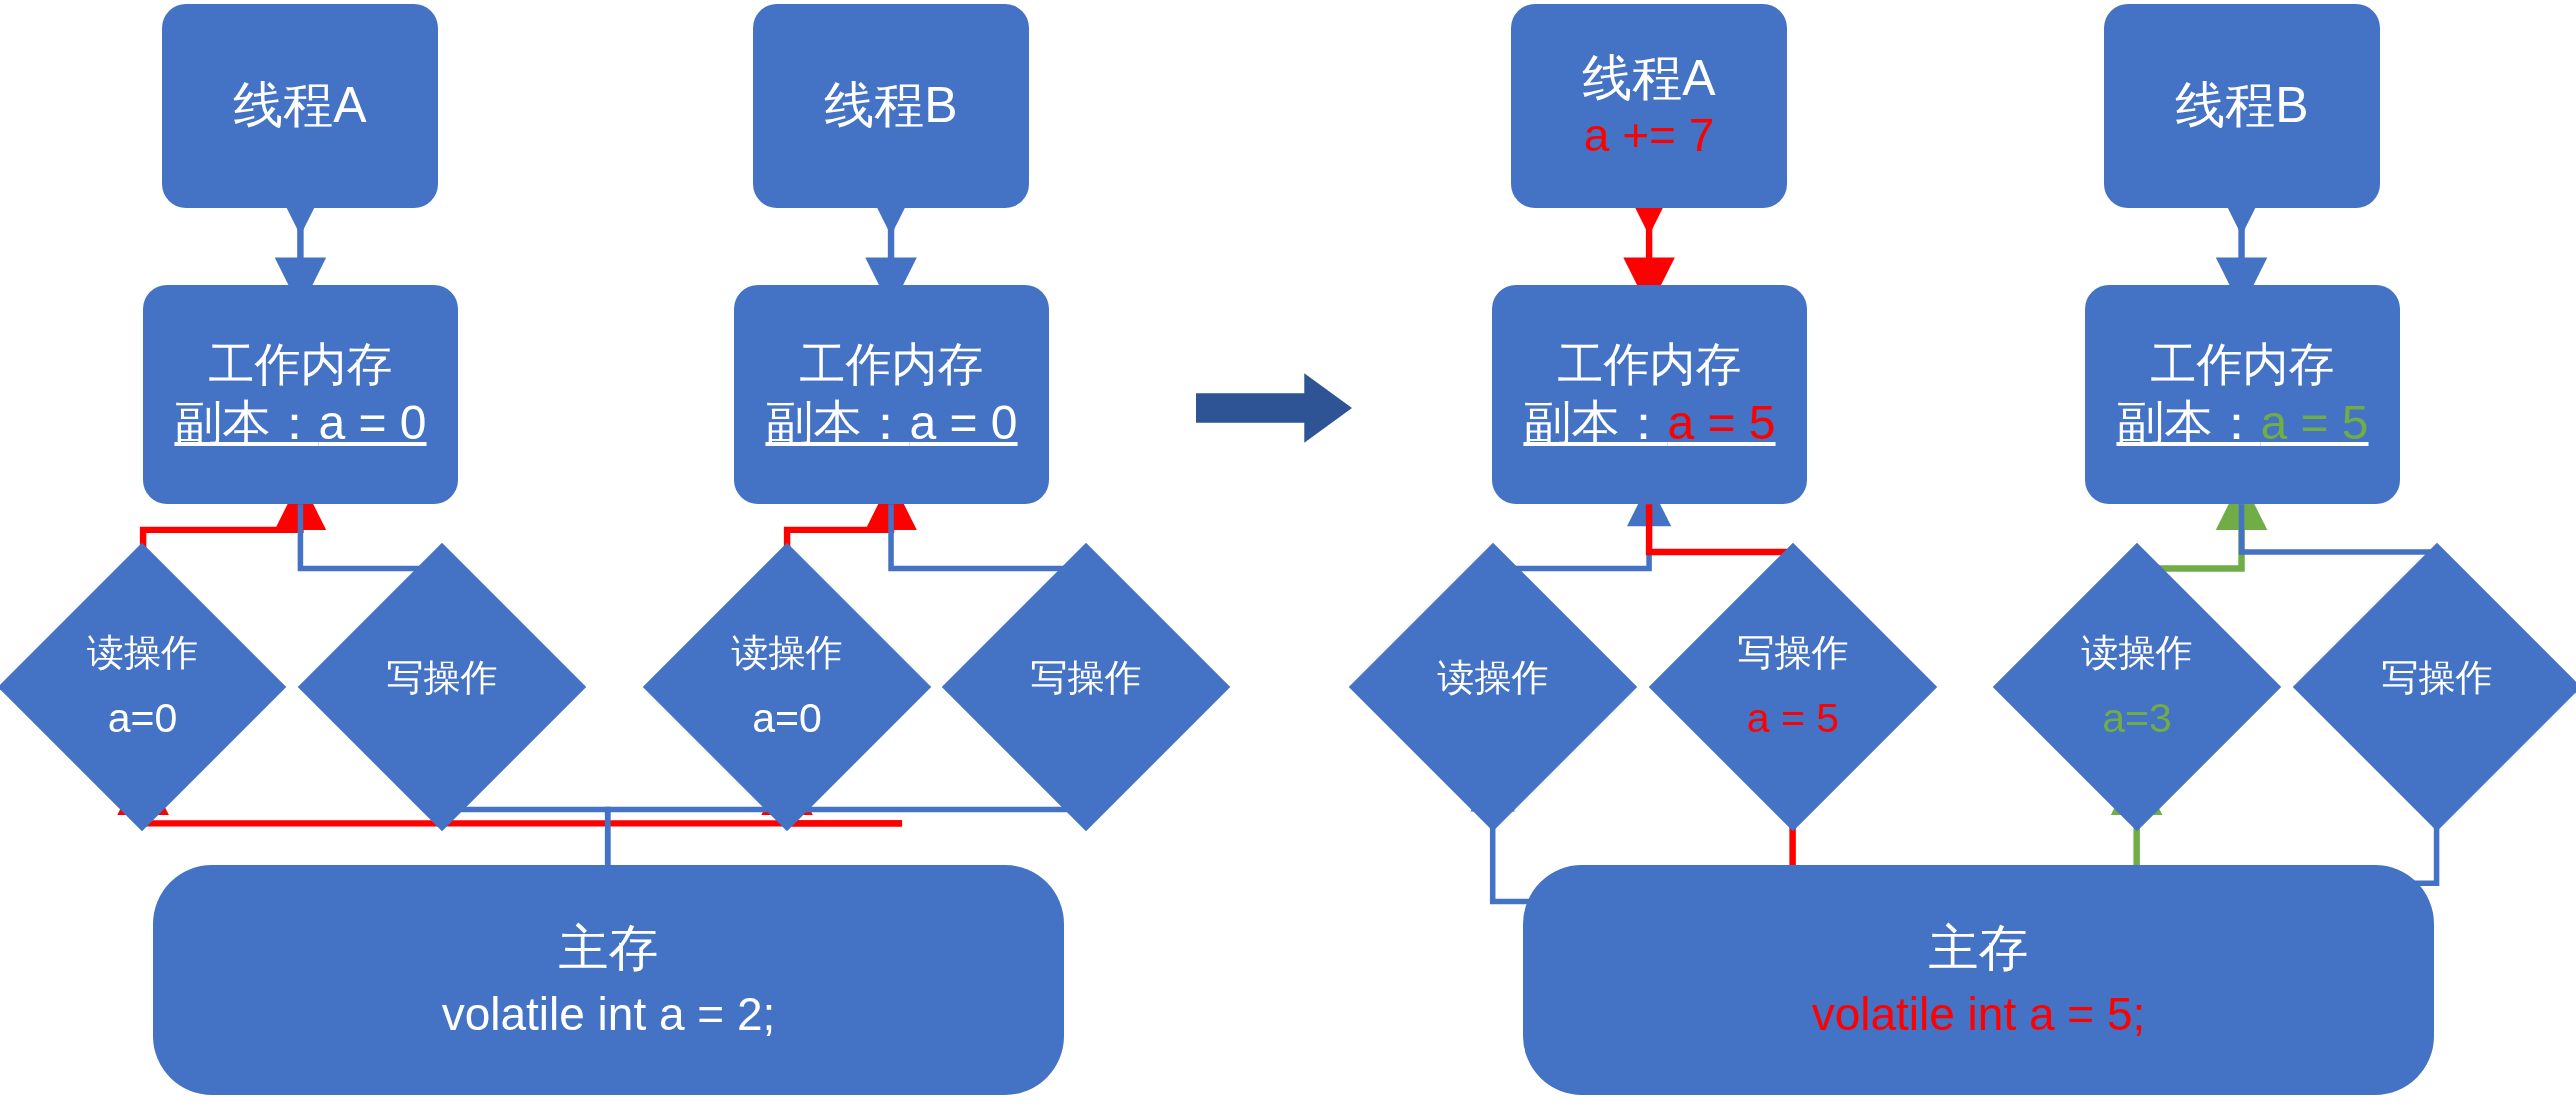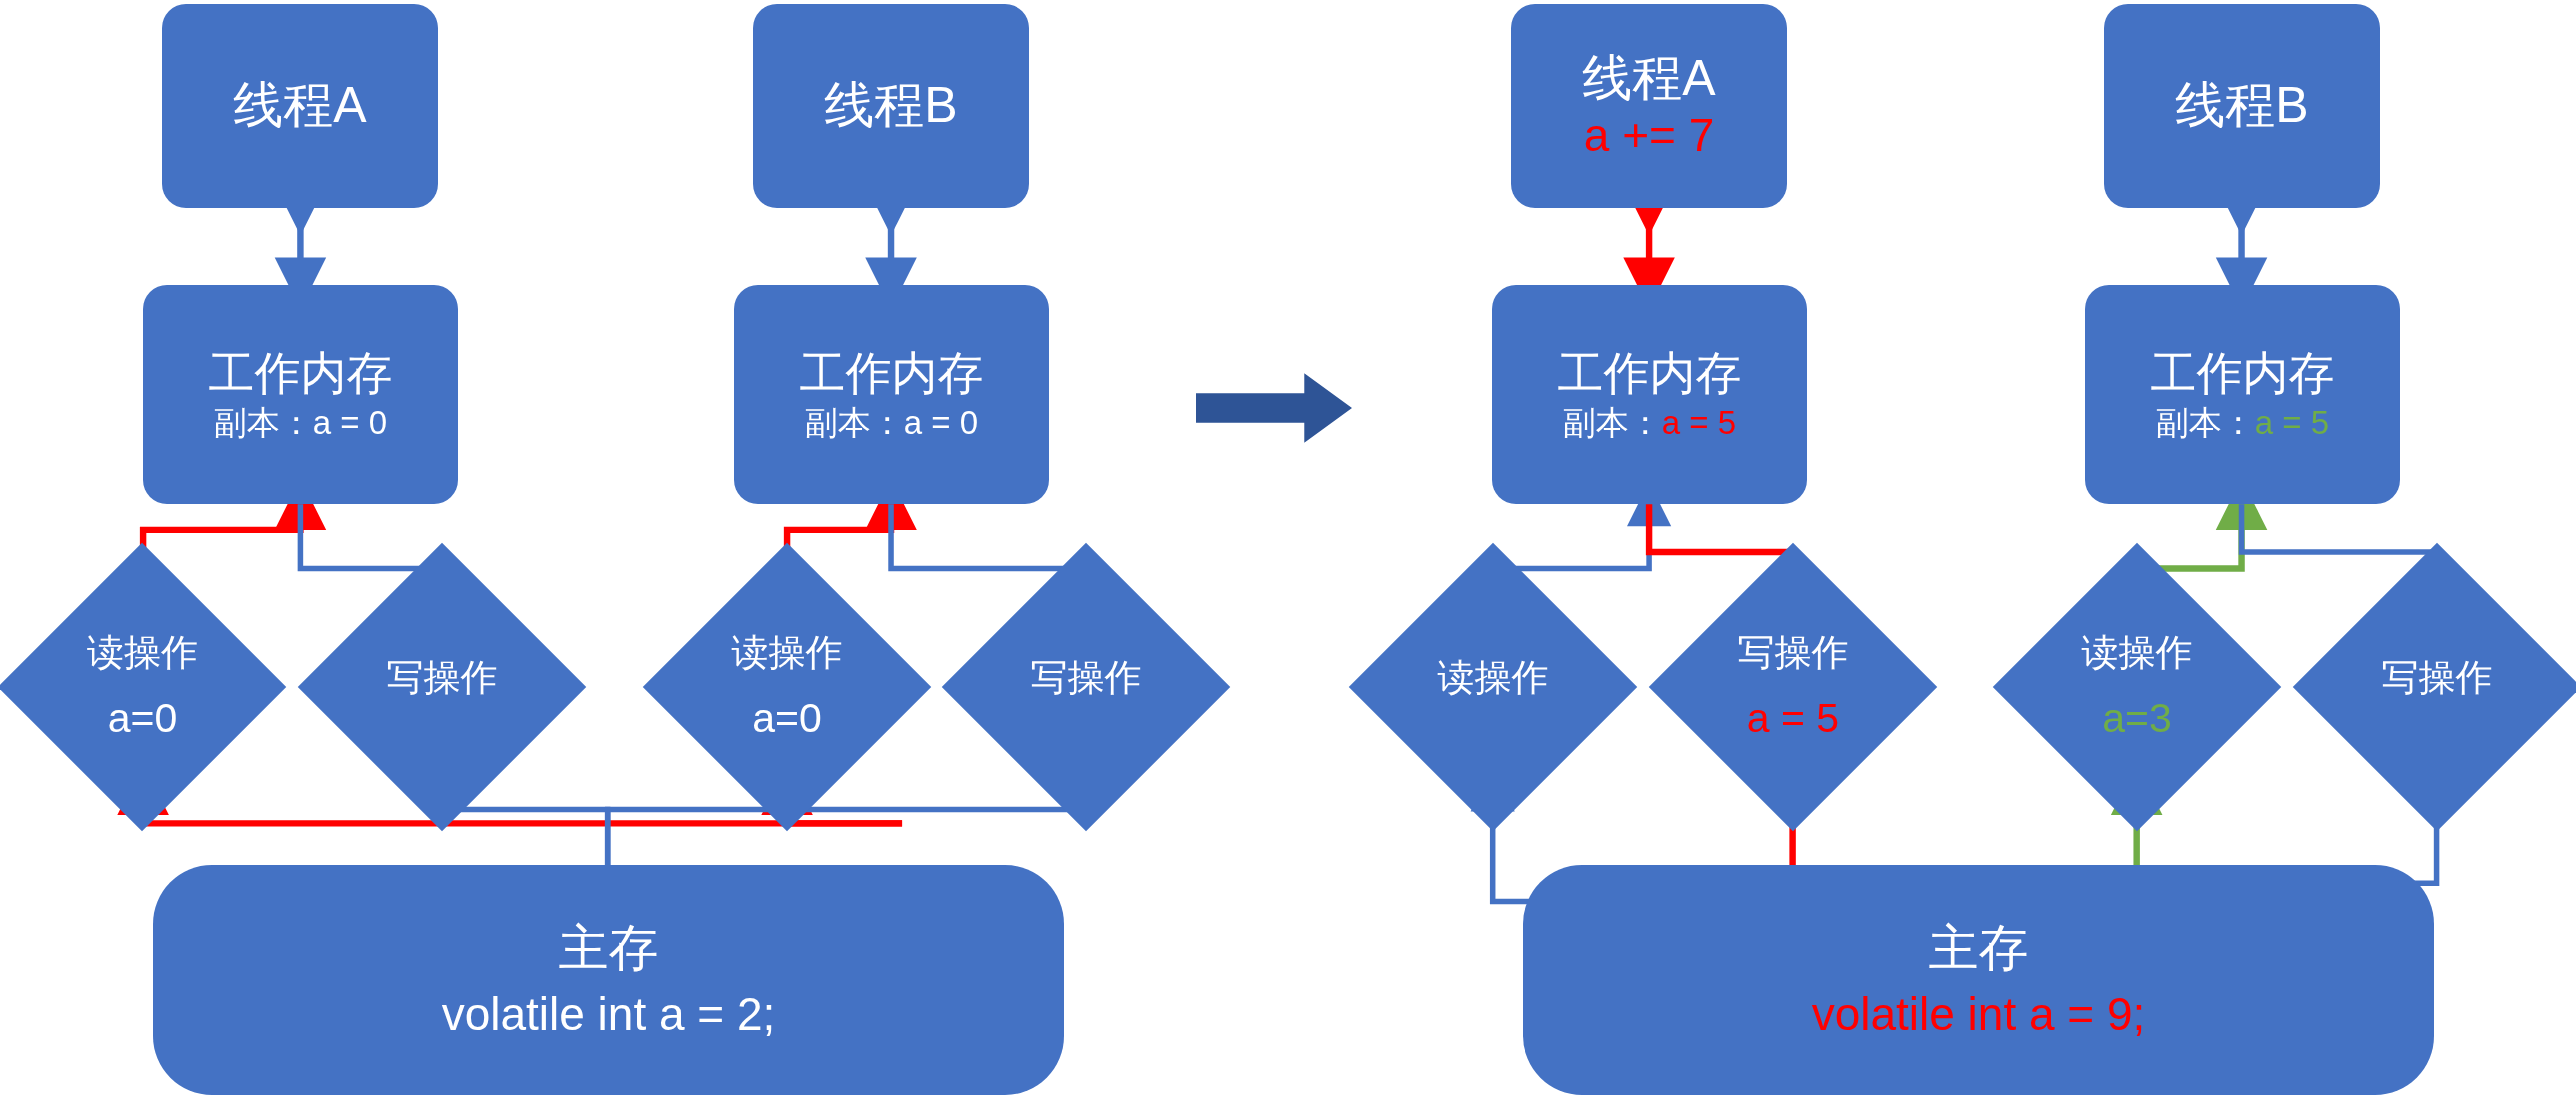--- a/index.html
+++ b/index.html
@@ -27,21 +27,21 @@
   }
   .rbox.pill{border-radius:59px;text-align:center;}
   .rbox .l1{white-space:nowrap;}
   .rbox .l2{white-space:nowrap;}
 
   .thread-box{font-size:50px;}
   .thread-box .l2{font-size:46px;}
 
   .wm-box{font-size:46px;}
   .wm-box .l1{margin-bottom:3.7px;}
-  .wm-box .l2{font-size:33px;}
+  .wm-box .l2{font-size:48px;text-decoration:underline;}
 
   .main-box{font-size:50px;}
   .main-box .l2{font-size:46px;margin-top:9.2px;}
 
   
   .diamond{
     position:absolute;
     background:#4472C4;
     transform:rotate(45deg);
     box-sizing:border-box;
@@ -277,17 +277,17 @@
   <div class="diamond-wrap" style="left:2335px;top:585px;width:241px;height:204px;">
     <div class="diamond" style="left:0px;top:0px;width:204px;height:204px;"></div>
     <div class="diamond-label" style="width:204px;">
       <span>写操作</span>
       <span class="sub white"></span>
     </div>
   </div>
 
   <div class="rbox pill main-box" style="left:1523px;top:865px;width:911px;height:230px;">
     <div class="l1 white">主存</div>
-    <div class="l2 red">volatile int a = 9;</div>
+    <div class="l2 red">volatile int a = 5;</div>
   </div>
 
 </div>
 
 
 </body></html>

